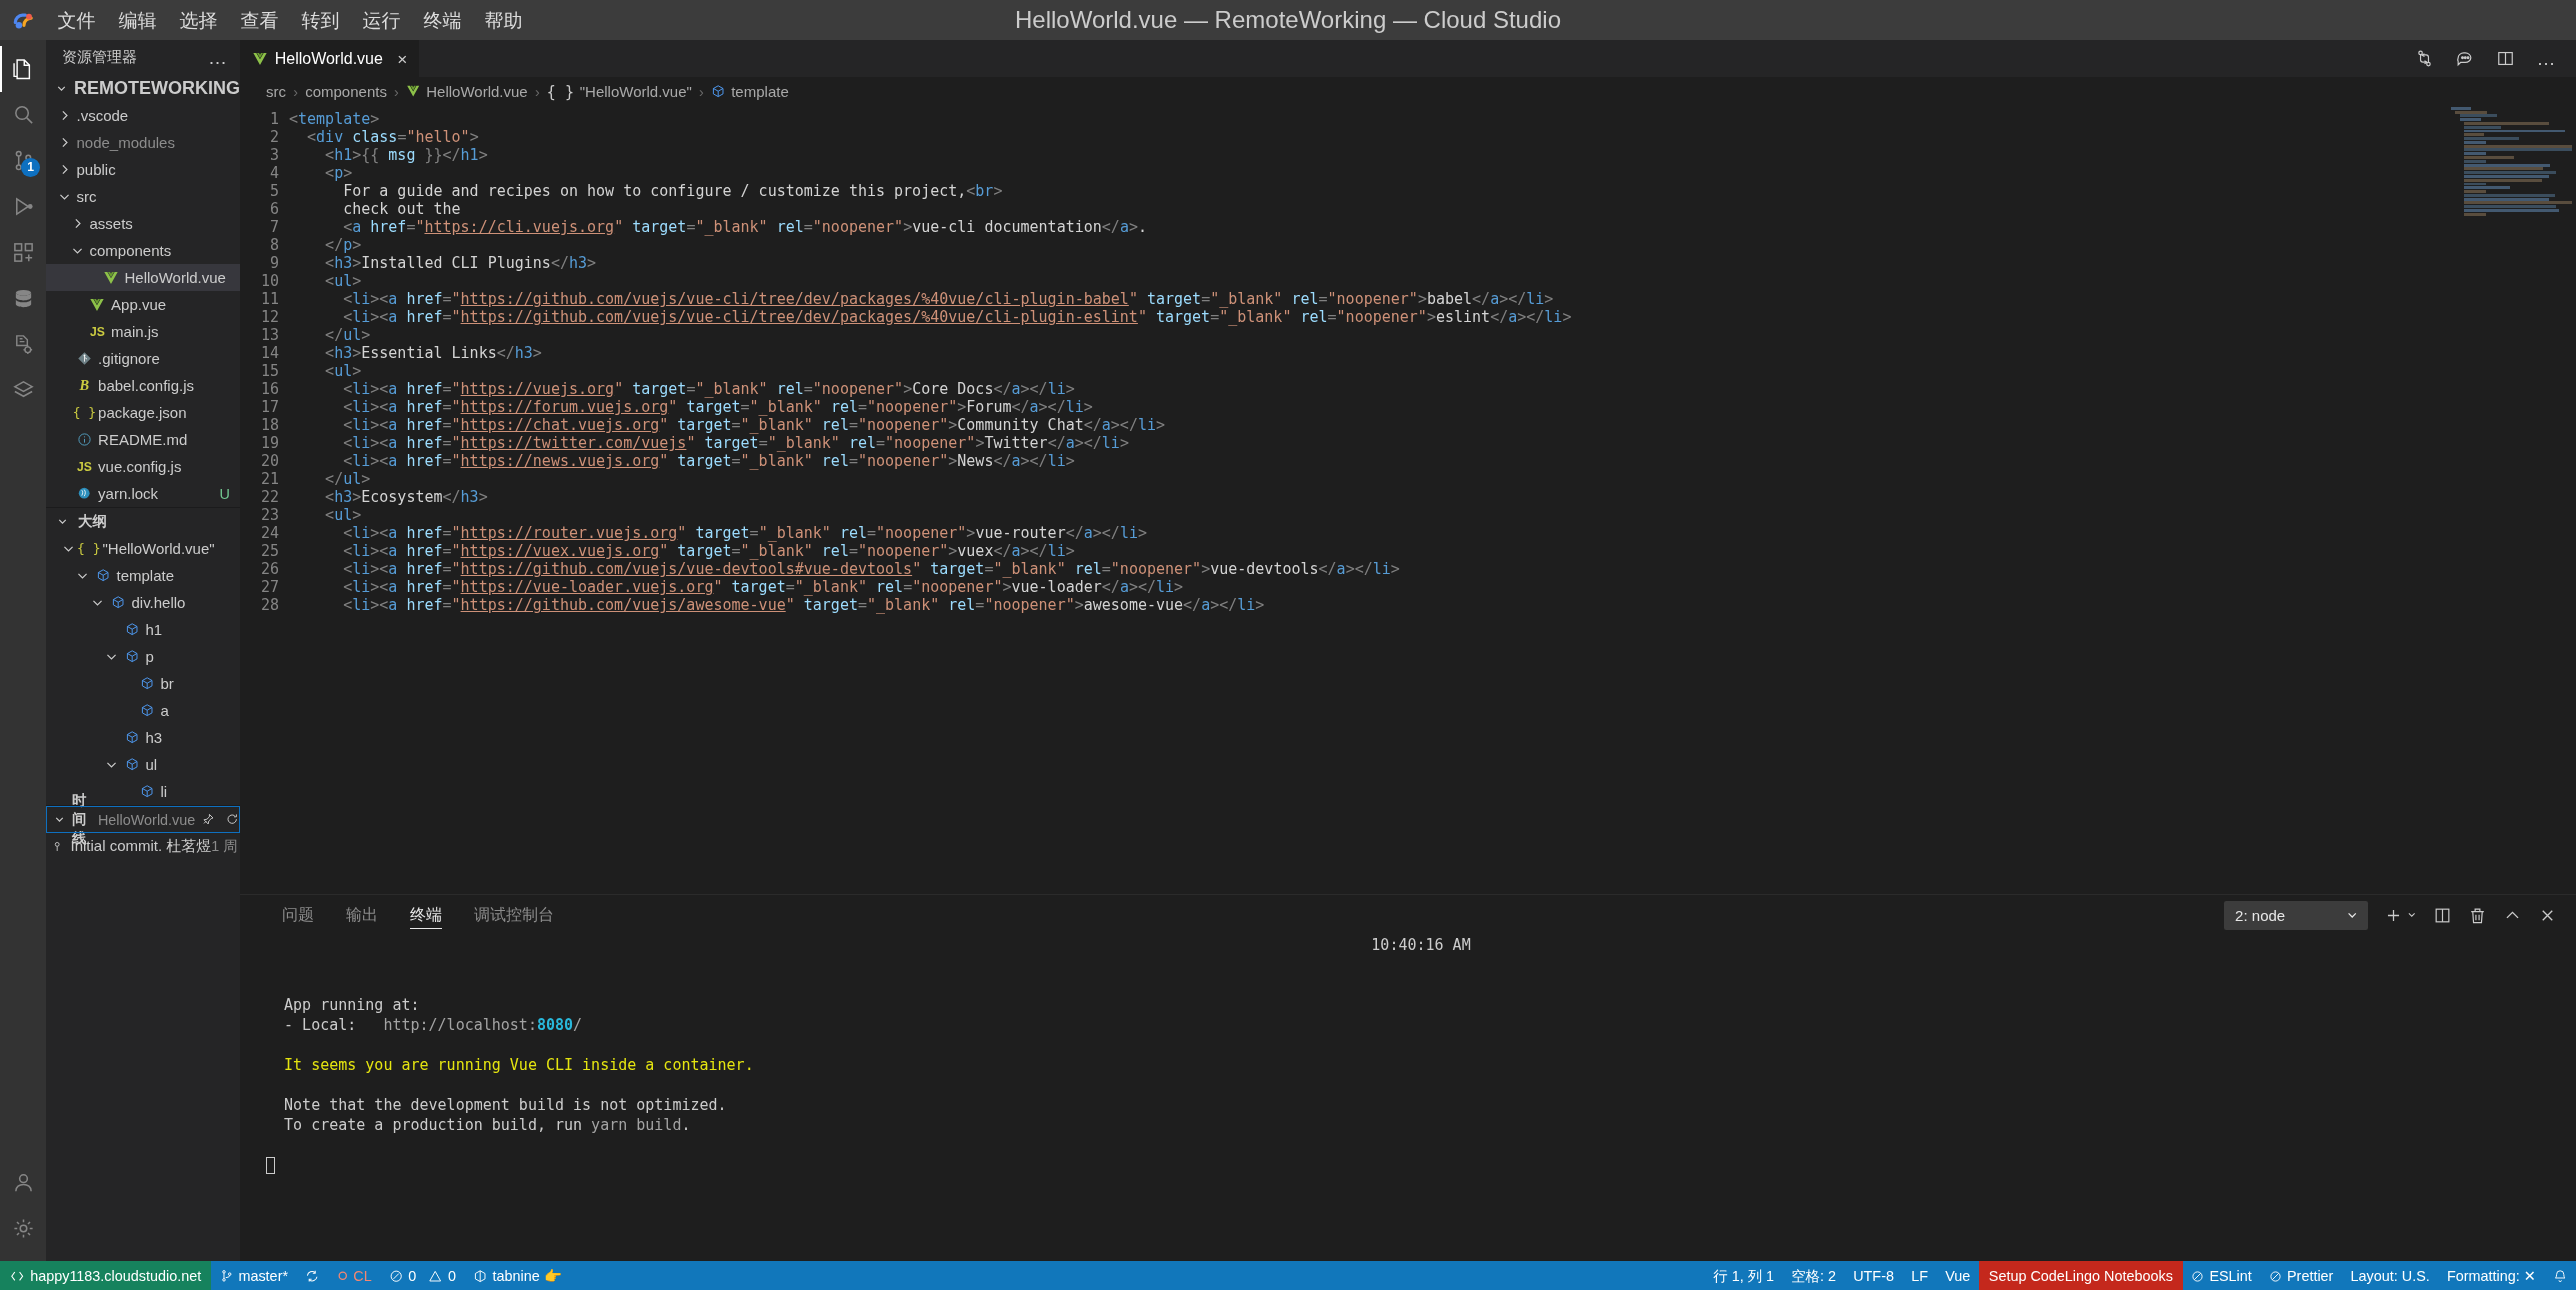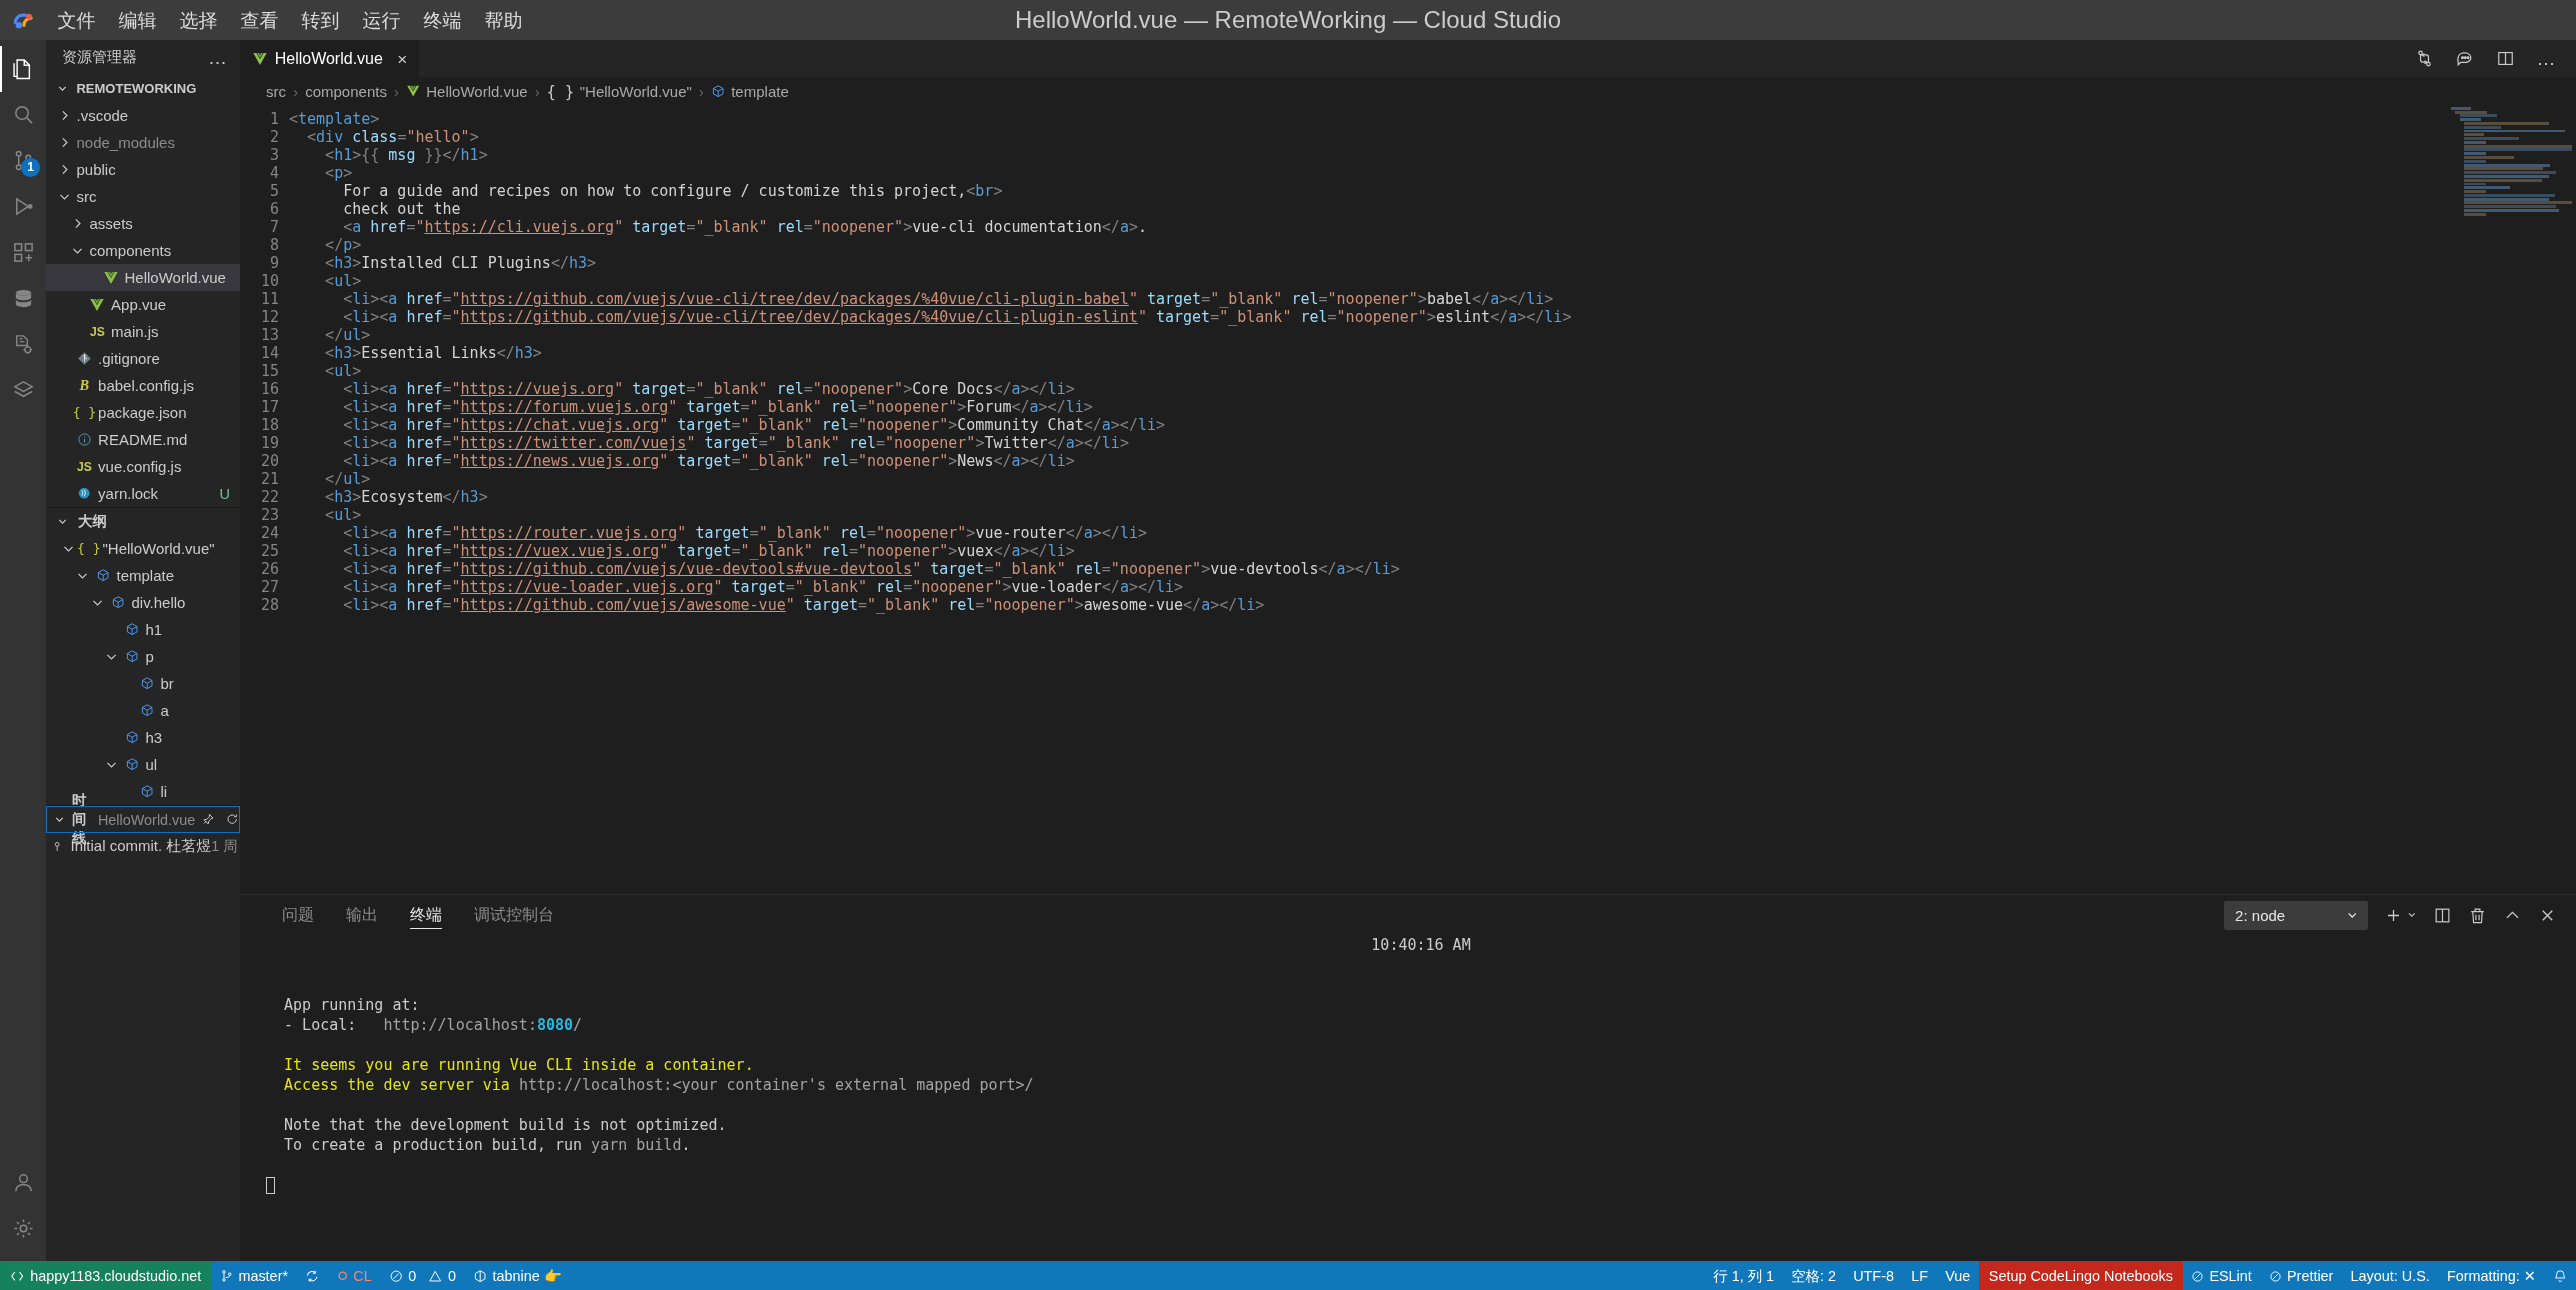--- a/index.html
+++ b/index.html
@@ -58,21 +58,21 @@
     width: 194px; background: #252526; flex: 0 0 194px;
     display: flex; flex-direction: column; min-height: 0;
   }
   .sb-header {
     height: 35px; display: flex; align-items: center; justify-content: space-between;
     padding: 0 11.5px 0 16px; font-size: 15px; color: #cccccc;
   }
   .sb-dots { color: #cccccc; font-size: 19px; letter-spacing: 1.4px; line-height: 0.6;}
   .sb-section-title {
     height: 27px; display: flex; align-items: center; gap: 4.3px;
-    padding-left: 7.2px; font-size: 13px; font-weight: bold; color: #cccccc;
+    padding-left: 7.2px; font-size: 18px; font-weight: bold; color: #cccccc;
   }
   .tree { flex: 0 0 auto; overflow: hidden; }
   .row {
     height: 27px; display: flex; align-items: center; font-size: 15px;
     color: #cccccc; white-space: nowrap; padding-right: 5.8px;
   }
   .row.selected { background: #37373d; }
   .twisty { width: 19px; display: flex; align-items: center; justify-content: center; color: #cccccc; }
   .ficon { width: 21.6px; display: flex; align-items: center; justify-content: center; flex: 0 0 21.6px; }
   .fname { margin-left: 2.9px; }
@@ -837,21 +837,20 @@
           </div>
         </div>
         <div class="terminal" id="terminal">
             <div class="term-time">10:40:16 AM</div>
             <div></div>
             <div></div>
             <div><span class="">  App running at:</span></div>
             <div><span class="">  - Local:   </span><span class="c-cyan">http://localhost:</span><span class="c-cyan-b">8080</span><span class="c-cyan">/</span></div>
             <div></div>
             <div><span class="c-yellow">  It seems you are running Vue CLI inside a container.</span></div>
-            <div><span class="c-yellow">  Access the dev server via </span><span class="c-cyan">http://localhost:&lt;your container's external mapped port&gt;/</span></div>
             <div></div>
             <div><span class="">  Note that the development build is not optimized.</span></div>
             <div><span class="">  To create a production build, run </span><span class="c-cyan">yarn build</span><span class="">.</span></div>
             <div></div>
             <div><span class="term-cursor"></span></div>
           </div>
       </div>
     </div>
   </div>
 

